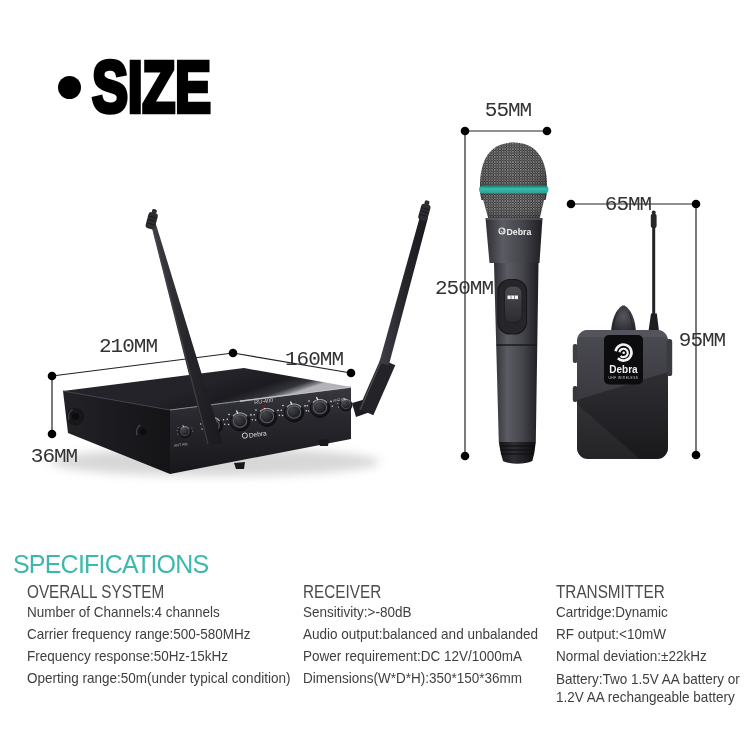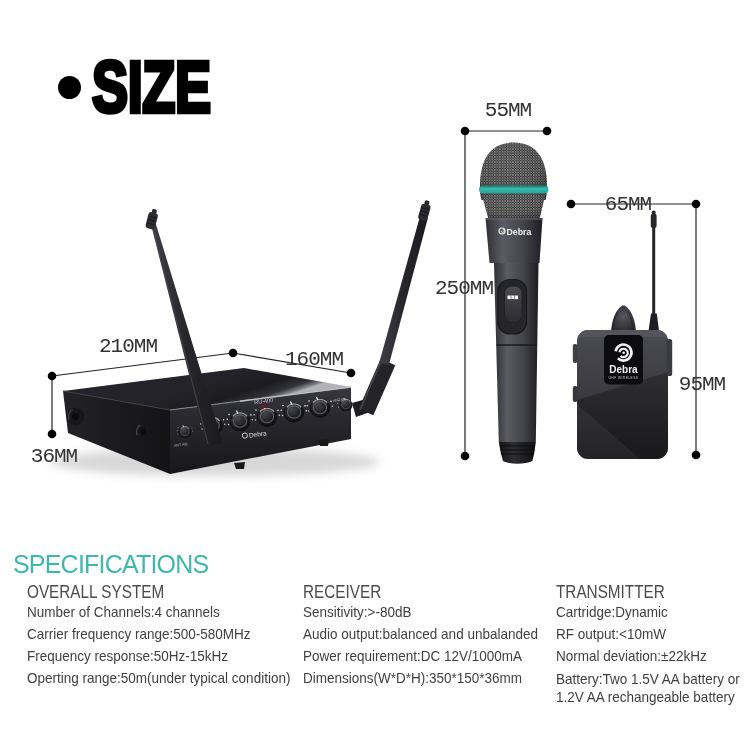--- a/index.html
+++ b/index.html
@@ -244,21 +244,21 @@
 
 <div class="abs" style="left:58px;top:76px;width:23px;height:23px;border-radius:50%;background:#000;"></div>
 <div class="txt" style="left:92px;top:50px;font-size:73px;font-weight:bold;color:#000;-webkit-text-stroke:4.5px #000;letter-spacing:-0.5px;transform:scaleX(0.74);transform-origin:left top;line-height:1;">SIZE</div>
 
 <div class="dim" style="left:128px;top:346px;">210MM</div>
 <div class="dim" style="left:314px;top:359px;">160MM</div>
 <div class="dim" style="left:54px;top:456px;">36MM</div>
 <div class="dim" style="left:464px;top:288px;">250MM</div>
 <div class="dim" style="left:508px;top:110px;">55MM</div>
 <div class="dim" style="left:628px;top:204px;">65MM</div>
-<div class="dim" style="left:702px;top:340px;margin-top:44px;">95MM</div>
+<div class="dim" style="left:702px;top:340px;">95MM</div>
 
 <div class="txt" style="left:13px;top:552px;font-size:25px;color:#3cb8ac;letter-spacing:-0.8px;line-height:1;">SPECIFICATIONS</div>
 
 <div class="txt" style="left:27px;top:583px;font-size:18px;color:#4b4b4d;line-height:1;transform:scaleX(0.85);transform-origin:left top;">OVERALL SYSTEM</div>
 <div class="txt" style="left:303px;top:583px;font-size:18px;color:#4b4b4d;line-height:1;transform:scaleX(0.85);transform-origin:left top;">RECEIVER</div>
 <div class="txt" style="left:556px;top:583px;font-size:18px;color:#4b4b4d;line-height:1;transform:scaleX(0.85);transform-origin:left top;">TRANSMITTER</div>
 
 <div class="txt" style="left:27px;top:604px;font-size:15px;color:#3f3f42;line-height:1;transform:scaleX(0.9);transform-origin:left top;">Number of Channels:4 channels</div>
 <div class="txt" style="left:27px;top:626px;font-size:15px;color:#3f3f42;line-height:1;transform:scaleX(0.9);transform-origin:left top;">Carrier frequency range:500-580MHz</div>
 <div class="txt" style="left:27px;top:648px;font-size:15px;color:#3f3f42;line-height:1;transform:scaleX(0.9);transform-origin:left top;">Frequency response:50Hz-15kHz</div>

